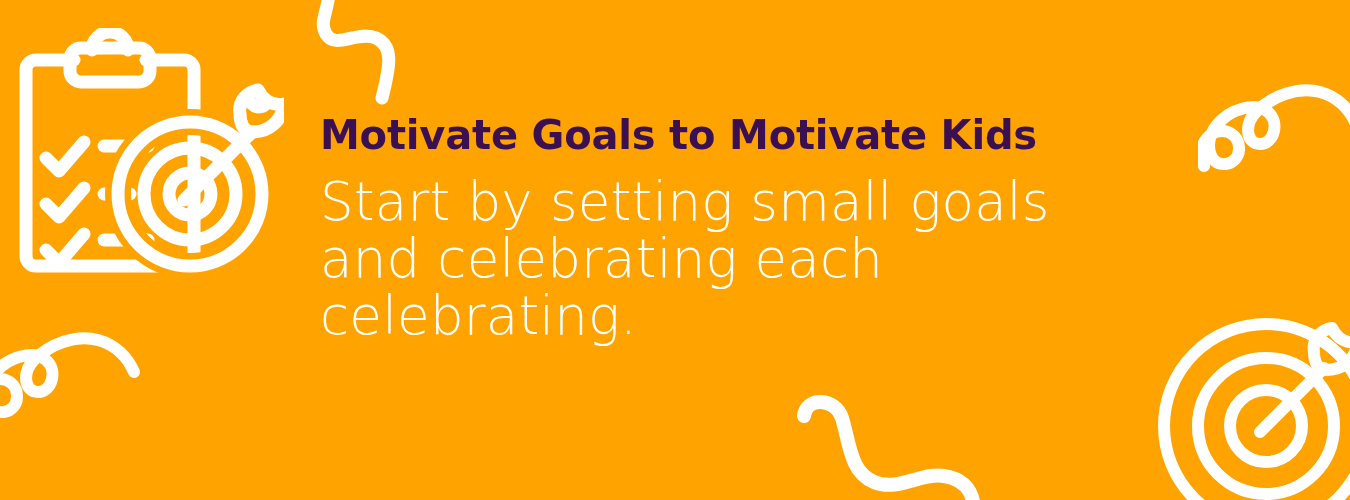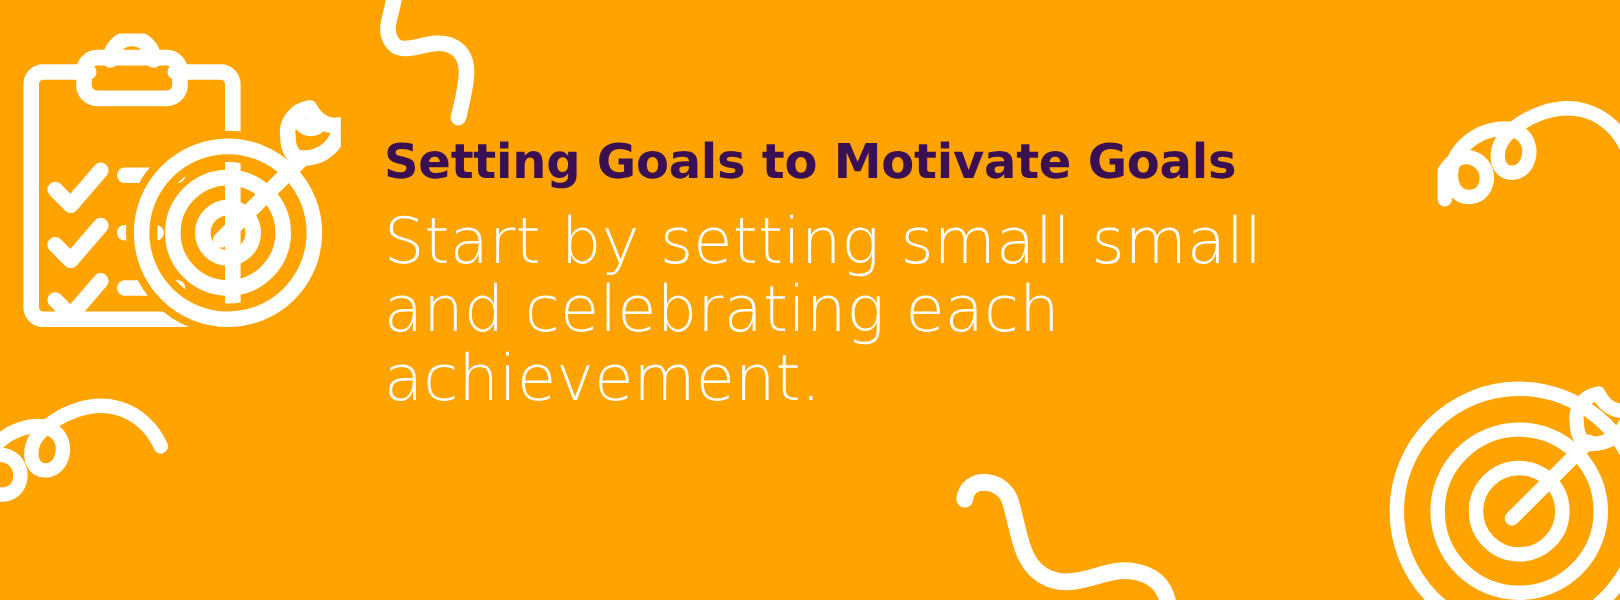--- a/index.html
+++ b/index.html
@@ -164,17 +164,17 @@
       <circle cx="118" cy="118" r="36"></circle>
       <path d="M 112 124 L 176 60"></path>
       <path d="M 166 44 C 164 32, 172 22, 184 20
                C 190 32, 200 36, 210 34
                C 208 50, 196 62, 178 62
                C 170 62, 166 54, 166 44 Z"></path>
     </g>
   </svg>
 
   <div id="text-block">
-    <h1 id="headline">Setting Goals to Motivate Goals</h1>
-    <p id="subheadline">Start by setting small small and celebrating each achievement.</p>
+    <h1 id="headline">Motivate Goals to Motivate Kids</h1>
+    <p id="subheadline">Start by setting small goals and celebrating each celebrating.</p>
   </div>
 
 </div>
 
 </body></html>

